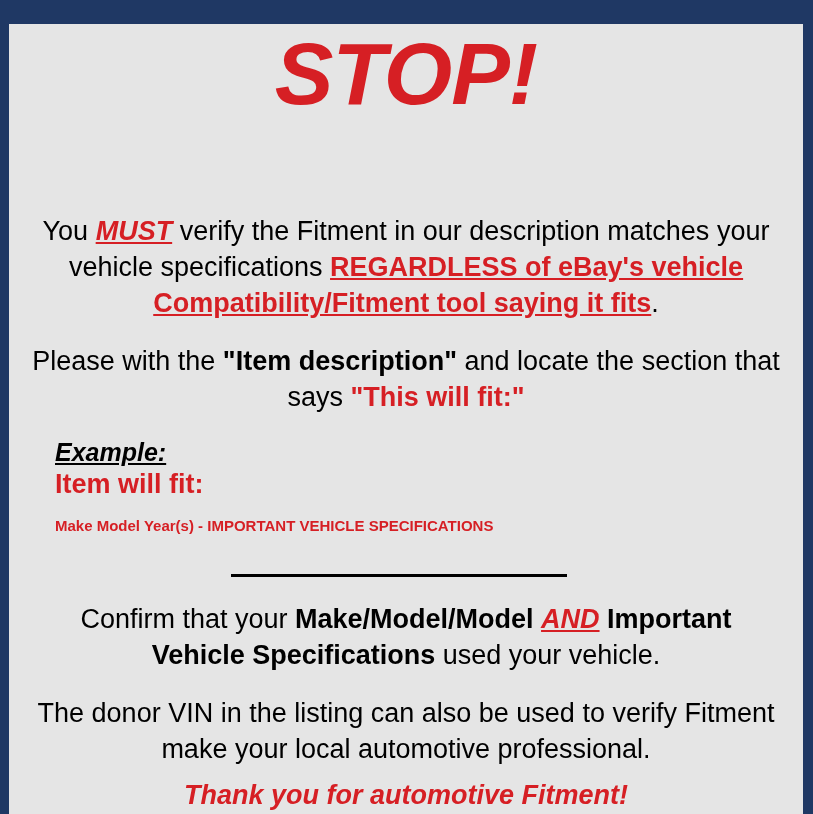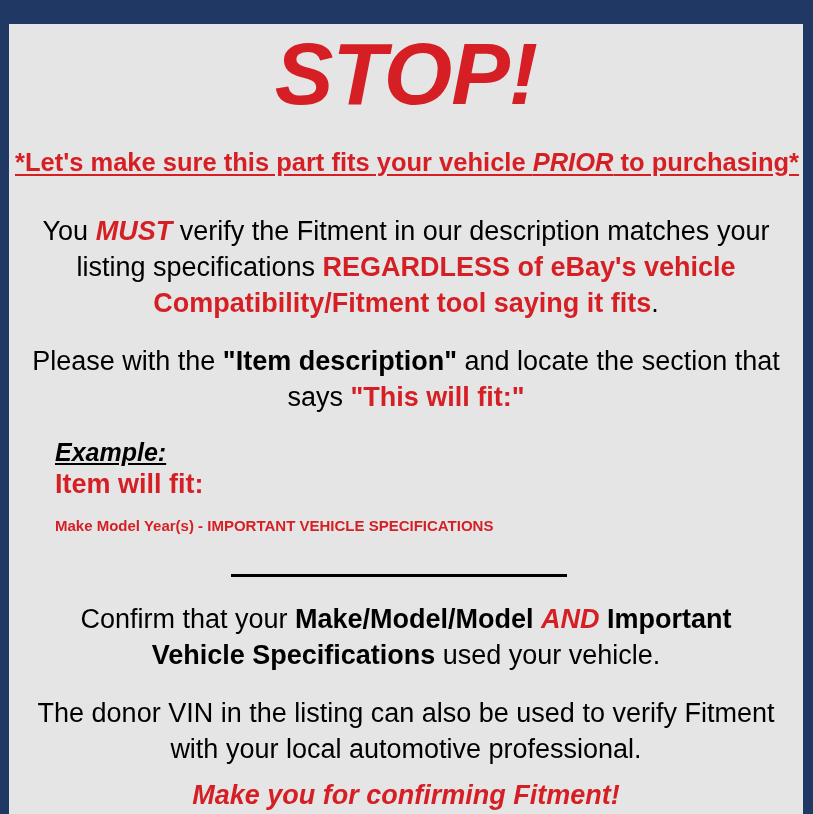--- a/index.html
+++ b/index.html
@@ -74,21 +74,21 @@
     line-height: 1.33;
   }
   #para-must  { top: 190px; }
   #para-view  { top: 320px; }
   #para-confirm { top: 578px; }
   #para-vin   { top: 672px; }
 
   .red        { color: #d61f24; }
   .b          { font-weight: bold; }
   .bi         { font-weight: bold; font-style: italic; }
-  .u          { text-underline-offset: 2px; text-align: center; }
+  .u          { text-decoration: underline; text-underline-offset: 2px; text-align: center; }
   .blk        { color: #000000; font-weight: normal; font-style: normal; }
 
   
   .example-block {
     position: absolute;
     left: 46px;
     top: 414px;
   }
   .example-label {
     color: #000000;
@@ -141,44 +141,41 @@
   }
 </style>
 </head>
 <body>
 
 <div id="fitment-notice">
   <div id="notice-canvas">
 
     <div class="title">STOP!</div>
 
-    <div class="subtitle">
-      <span>*Let's make sure this part fits your vehicle </span><span class="ital">PRIOR</span><span> to purchasing*</span>
-    </div>
 
     <div class="para" id="para-must">
-      <span>You </span><span class="red bi u">MUST</span><span> verify the Fitment in our description matches your listing specifications </span><span class="red b u">REGARDLESS of eBay's vehicle Compatibility/Fitment tool saying it fits</span><span class="blk">.</span>
+      <span>You </span><span class="red bi u">MUST</span><span> verify the Fitment in our description matches your vehicle specifications </span><span class="red b u">REGARDLESS of eBay's vehicle Compatibility/Fitment tool saying it fits</span><span class="blk">.</span>
     </div>
 
     <div class="para" id="para-view">
       <span>Please with the </span><span class="b">"Item description"</span><span> and locate the section that says </span><span class="red b">"This will fit:"</span>
     </div>
 
     <div class="example-block">
       <div>
         <span class="example-label">Example:</span>
       </div>
       <div class="example-fit">Item will fit:</div>
     </div>
     <div class="example-spec">Make Model Year(s) - IMPORTANT VEHICLE SPECIFICATIONS</div>
 
     <div class="divider"></div>
 
     <div class="para" id="para-confirm">
       <span>Confirm that your </span><span class="b">Make/Model/Model</span><span> </span><span class="red bi u">AND</span><span> </span><span class="b">Important Vehicle Specifications</span><span> used your vehicle.</span>
     </div>
 
-    <div class="para" id="para-vin">The donor VIN in the listing can also be used to verify Fitment with your local automotive professional.</div>
+    <div class="para" id="para-vin">The donor VIN in the listing can also be used to verify Fitment make your local automotive professional.</div>
 
-    <div class="thanks">Make you for confirming Fitment!</div>
+    <div class="thanks">Thank you for automotive Fitment!</div>
 
   </div>
 </div>
 
 </body></html>

